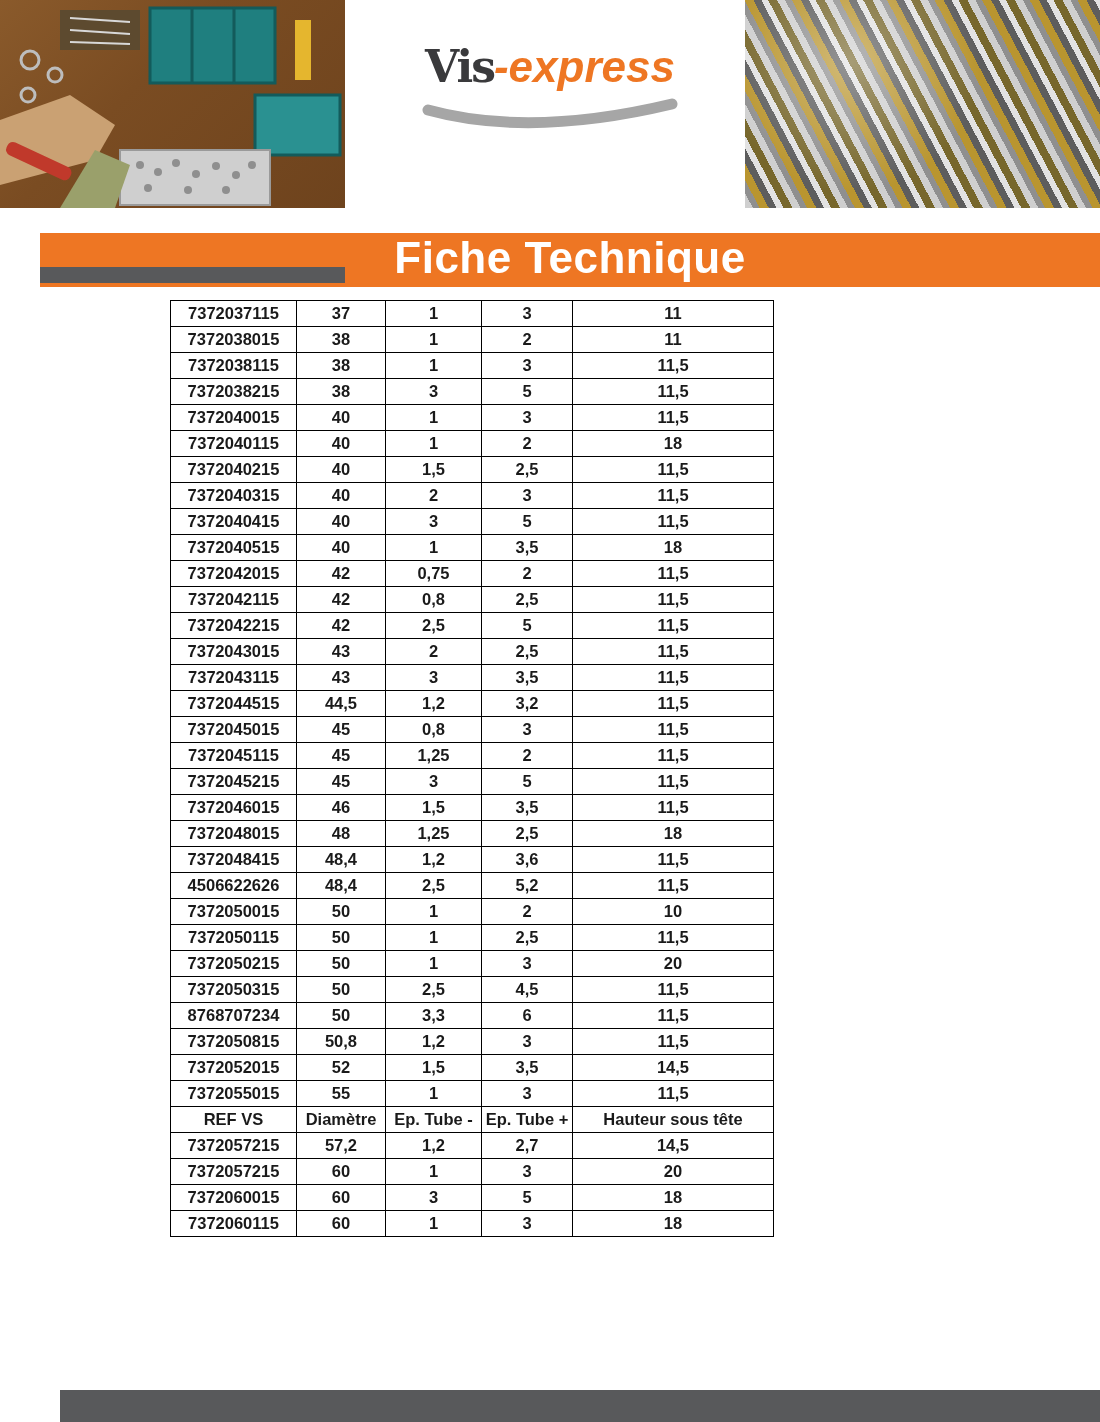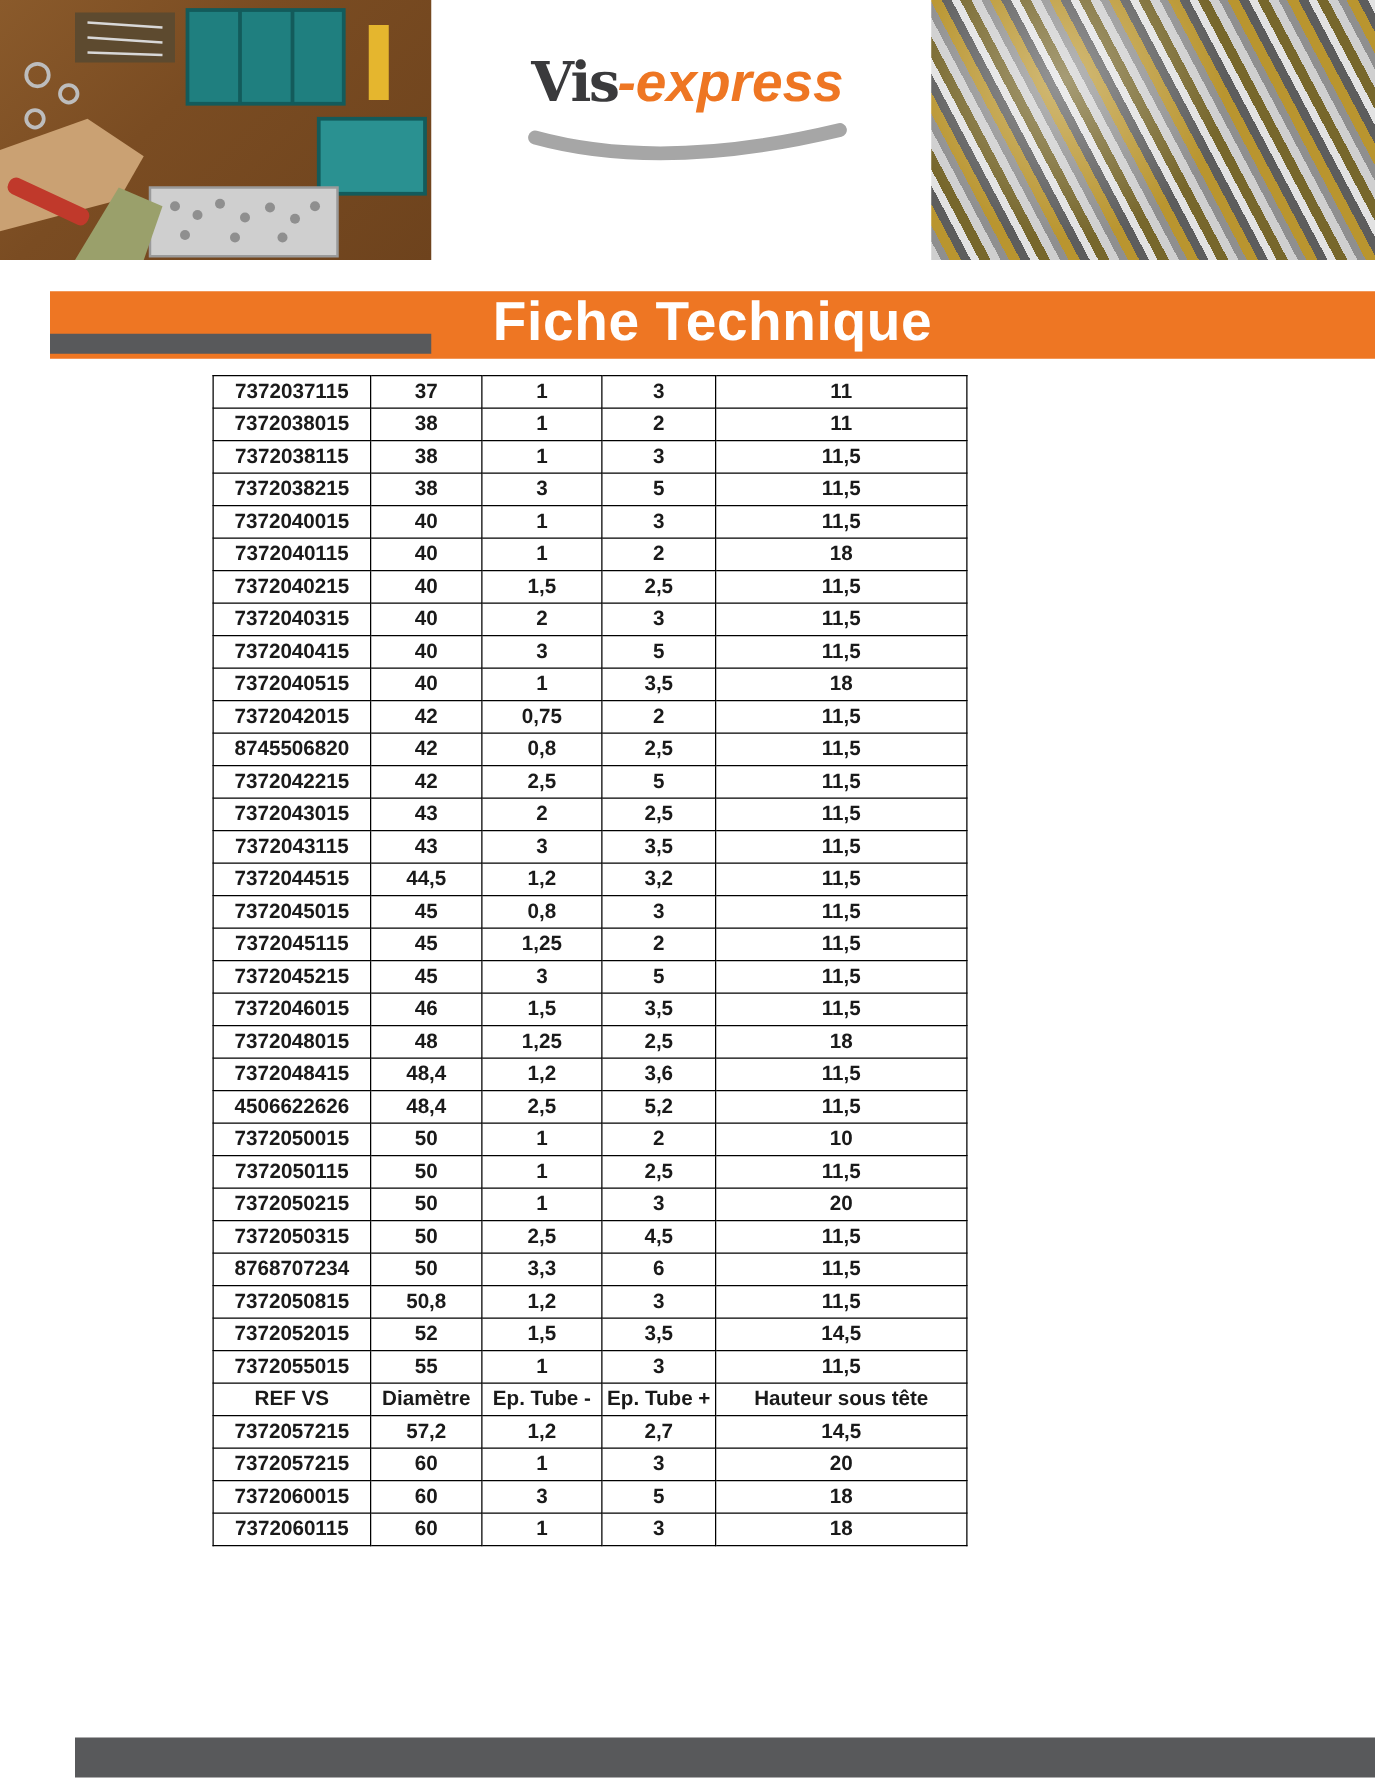--- a/index.html
+++ b/index.html
@@ -219,21 +219,21 @@
           <td>18</td>
         </tr>
         <tr>
           <td>7372042015</td>
           <td>42</td>
           <td>0,75</td>
           <td>2</td>
           <td>11,5</td>
         </tr>
         <tr>
-          <td>8745506820</td>
+          <td>7372042115</td>
           <td>42</td>
           <td>0,8</td>
           <td>2,5</td>
           <td>11,5</td>
         </tr>
         <tr>
           <td>7372042215</td>
           <td>42</td>
           <td>2,5</td>
           <td>5</td>

